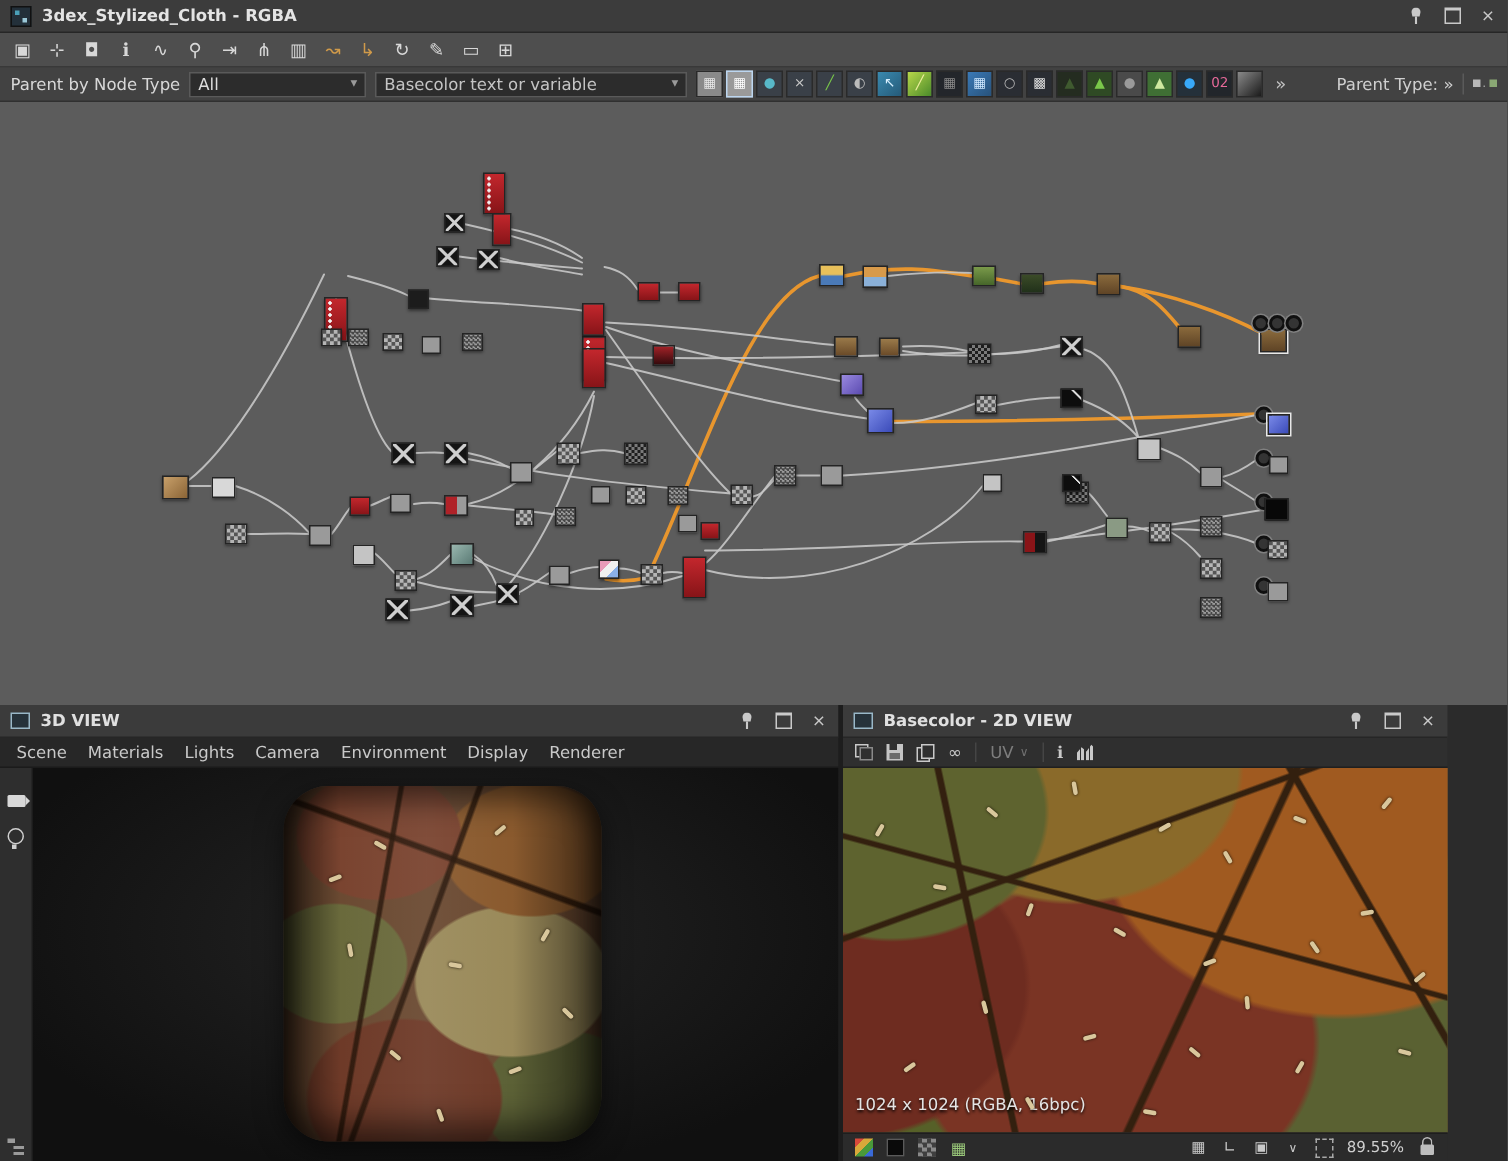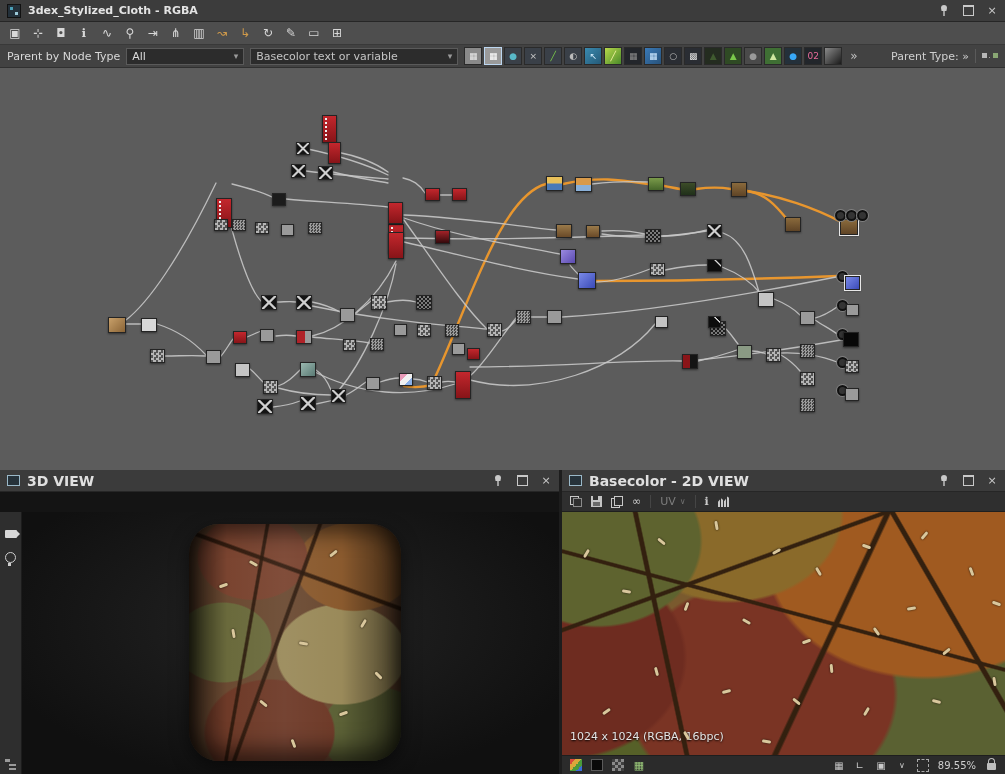--- a/index.html
+++ b/index.html
@@ -72,21 +72,21 @@
   .n-teal{background:linear-gradient(135deg,#9ab8b0,#5a7a74);}
   .n-black{background:#080808;}
   .n-pink{background:linear-gradient(135deg,#e89ab8 0 33%,#f0f0f0 33% 66%,#8ab0e8 66% 100%);}
   .n-redgray{background:linear-gradient(90deg,#b02228 0 55%,#9a9a9a 55% 100%);}
   .n-redblack{background:linear-gradient(90deg,#8a1418 0 50%,#141414 50% 100%);}
   .n-pin{width:11px !important;height:11px !important;border-radius:50%;background:#343434;border:2px solid #101010;box-shadow:0 0 0 1px #808080;}
   
   .panel-header{height:22px;background:#3b3b3b;border-bottom:1px solid #262626;display:flex;align-items:center;
                 gap:7px;padding:0 7px;box-sizing:border-box;}
   .panel-icon{width:11px;height:9px;border:1px solid #9ab8c8;background:#26323a;}
-  .panel-title{font-size:14px;font-weight:bold;color:#e0e0e0;}
+  .panel-title{font-size:11px;font-weight:bold;color:#e0e0e0;}
   .p3d{position:absolute;left:0;top:470px;width:559px;bottom:0;background:#141414;}
   .menubar{height:20px;background:#272727;border-bottom:1px solid #1b1b1b;display:flex;align-items:center;gap:0;
            padding:0 4px;box-sizing:border-box;}
   .menu-item{font-size:11px;color:#c9c9c9;padding:0 7px;cursor:default;}
   .viewport3d{position:absolute;left:0;top:42px;right:0;bottom:0;background:radial-gradient(ellipse at 52% 42%,#242424 0%,#101010 75%);overflow:hidden;}
   .strip{position:absolute;left:0;top:0;bottom:0;width:22px;background:#2e2e2e;border-right:1px solid #1c1c1c;
          display:flex;flex-direction:column;align-items:center;padding-top:18px;gap:14px;box-sizing:border-box;}
   .cam-ico{width:12px;height:8px;background:#d8d8d8;border-radius:1px;position:relative;}
   .cam-ico::after{content:"";position:absolute;right:-3px;top:1px;border-left:3px solid #d8d8d8;border-top:3px solid transparent;border-bottom:3px solid transparent;}
   .bulb-ico{width:9px;height:9px;border:1.5px solid #cfcfcf;border-radius:50%;position:relative;}
@@ -102,21 +102,21 @@
        linear-gradient(20deg,transparent 72%,rgba(40,22,10,.85) 72.6%,rgba(40,22,10,.85) 73.4%,transparent 74%),
        radial-gradient(90px 70px at 30% 14%,#7a4430 0 60%,transparent 62%),
        radial-gradient(100px 75px at 78% 18%,#8a5a2e 0 58%,transparent 60%),
        radial-gradient(85px 70px at 16% 50%,#6a6a3c 0 56%,transparent 58%),
        radial-gradient(110px 85px at 72% 55%,#9a8a5a 0 58%,transparent 60%),
        radial-gradient(110px 90px at 38% 88%,#6e3a28 0 58%,transparent 60%),
        radial-gradient(95px 80px at 88% 88%,#5c6136 0 56%,transparent 58%),
        #6b4a32;
      box-shadow:inset 0 10px 20px rgba(0,0,0,.5),inset 0 -12px 22px rgba(0,0,0,.55),0 6px 18px rgba(0,0,0,.5);}
   .vdivider{position:absolute;left:559px;top:470px;width:3px;bottom:0;background:#1d1d1d;cursor:col-resize;}
-  .p2d{position:absolute;left:562px;top:470px;width:443px;bottom:0;background:#2b2b2b;}
+  .p2d{position:absolute;left:562px;top:470px;width:403px;bottom:0;background:#2b2b2b;}
   .toolbar2d{position:absolute;left:0;top:22px;right:0;height:20px;background:#2f2f2f;border-bottom:1px solid #1f1f1f;
              display:flex;align-items:center;gap:9px;padding:0 8px;box-sizing:border-box;}
   .t2{display:flex;align-items:center;justify-content:center;color:#c9c9c9;font-size:11px;height:14px;}
   .icon-squares{width:12px;height:11px;position:relative;}
   .icon-squares::before{content:"";position:absolute;left:0;top:0;width:7px;height:7px;border:1px solid #c9c9c9;}
   .icon-squares::after{content:"";position:absolute;right:0;bottom:0;width:7px;height:7px;border:1px solid #8a8a8a;background:#2f2f2f;}
   .icon-floppy{width:11px;height:11px;background:#c4c4c4;position:relative;}
   .icon-floppy::before{content:"";position:absolute;left:2px;top:0;width:5px;height:4px;background:#2f2f2f;}
   .icon-floppy::after{content:"";position:absolute;left:2px;bottom:1px;width:7px;height:4px;background:#6a6a6a;}
   .icon-copy{width:12px;height:12px;position:relative;}
@@ -410,20 +410,29 @@
               <path d="M5 0a3 3 0 0 1 3 3L7.4 6H2.6L2 3a3 3 0 0 1 3-3z" fill="#c9c9c9"></path>
               <rect x="4.3" y="6" width="1.4" height="5" fill="#c9c9c9"></rect>
             </svg>
         </span>
         <span class="wc">
             <span class="float-ico"></span>
           </span>
         <span class="wc">×</span>
       </span>
     </header>
+    <nav class="menubar">
+        <span class="menu-item">Scene</span>
+        <span class="menu-item">Materials</span>
+        <span class="menu-item">Lights</span>
+        <span class="menu-item">Camera</span>
+        <span class="menu-item">Environment</span>
+        <span class="menu-item">Display</span>
+        <span class="menu-item">Renderer</span>
+      </nav>
     <div class="viewport3d">
       <div class="strip">
         <span class="cam-ico"></span>
         <span class="bulb-ico"></span>
       </div>
       <div class="cylinder">
           <div class="stitch" style="left: 60px; top: 38px; transform: rotate(30deg);"></div>
           <div class="stitch" style="left: 140px; top: 28px; transform: rotate(-40deg);"></div>
           <div class="stitch" style="left: 40px; top: 108px; transform: rotate(80deg);"></div>
           <div class="stitch" style="left: 110px; top: 118px; transform: rotate(10deg);"></div>

